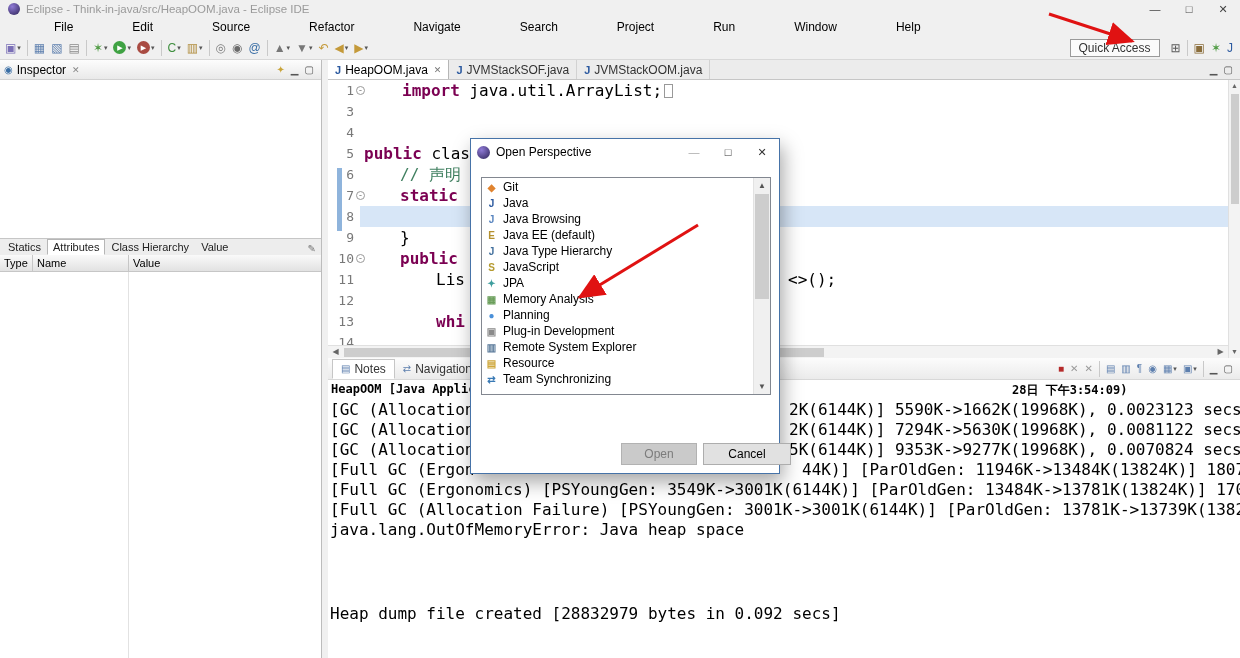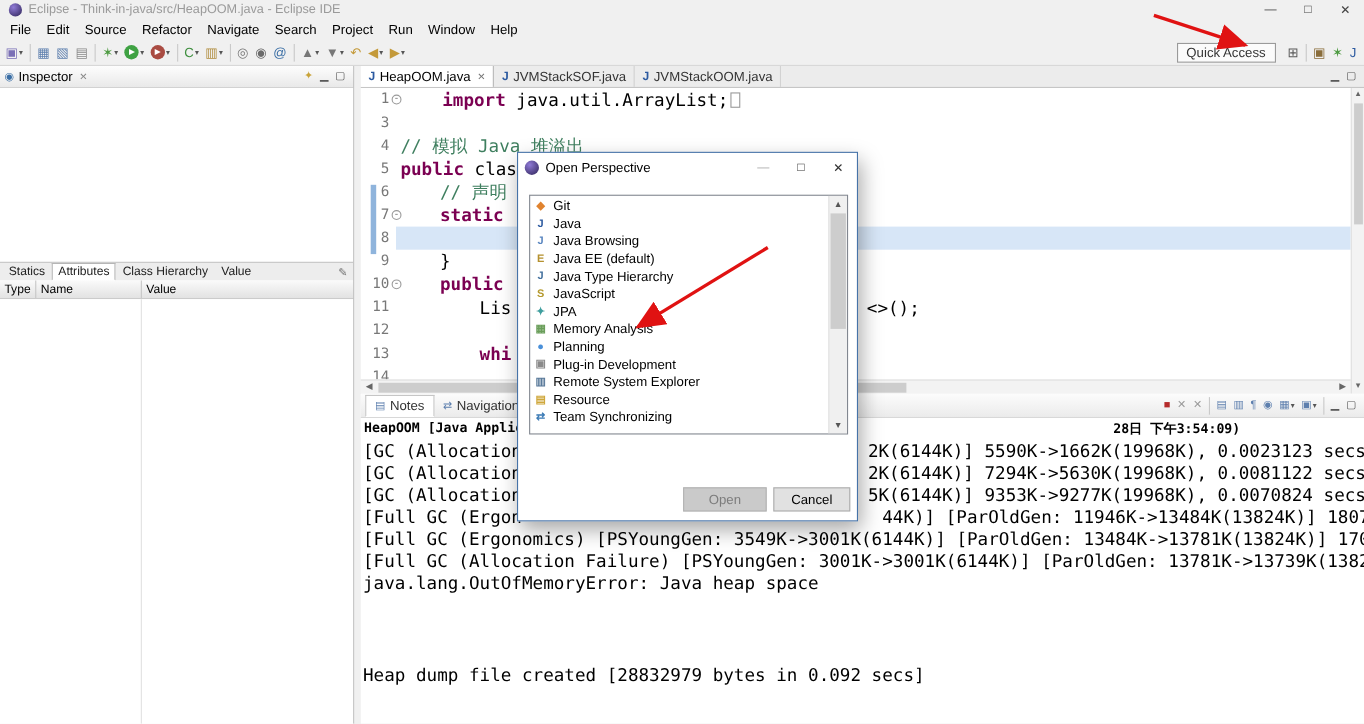--- a/index.html
+++ b/index.html
@@ -9,21 +9,21 @@
 
   
   .titlebar{position:absolute;left:0;top:0;width:1240px;height:18px;display:flex;align-items:center;background:#f0f0f0;}
   .app-icon{width:12px;height:12px;border-radius:50%;background:radial-gradient(circle at 35% 30%,#8f7ad6,#2c2255);margin:0 6px 0 8px;}
   .title-text{color:#9a9a9a;font-size:11.5px;white-space:nowrap;}
   .win-controls{margin-left:auto;display:flex;}
   .win-btn{width:34px;height:18px;display:flex;align-items:center;justify-content:center;color:#444;font-size:11px;}
 
   
   .menubar{position:absolute;left:0;top:18px;width:1240px;height:18px;display:flex;align-items:center;padding-left:2px;}
-  .menu-item{padding:1px 7px;font-size:12px;white-space:nowrap;}
+  .menu-item{padding:1px 7px;font-size:12px;white-space:nowrap;margin-left:45px;}
 
   
   .toolbar{position:absolute;left:0;top:36px;width:1240px;height:24px;display:flex;align-items:center;border-bottom:1px solid #d8d8d8;padding:0 4px 0 2px;background:#f0f0f0;}
   .tb-group{display:flex;align-items:center;}
   .tb-btn{height:20px;padding:0 3px;display:flex;align-items:center;border-radius:2px;}
   .tb-glyph{font-size:12px;line-height:1;}
   .ci .tb-glyph{font-size:10px;}
   .tb-circle{width:13px;height:13px;border-radius:50%;display:flex;align-items:center;justify-content:center;font-size:7px;}
   .tb-caret{font-size:7px;color:#555;margin-left:1px;}
   .tb-sep{width:1px;height:16px;background:#c9c9c9;margin:0 3px;}
@@ -111,21 +111,21 @@
   .dlg-item{display:flex;align-items:center;gap:5px;height:16px;padding-left:3px;font-size:12px;white-space:nowrap;}
   .dlg-ico{width:13px;text-align:center;font-size:10px;font-weight:bold;line-height:13px;}
   .dlg-label{color:#000;}
   .dlg-scroll{position:absolute;right:0;top:0;bottom:0;width:17px;background:#f0f0f0;border-left:1px solid #e2e2e2;}
   .dlg-sb-arrow{position:absolute;left:0;width:16px;height:15px;text-align:center;font-size:8px;color:#555;line-height:15px;}
   .sb-up{top:0;}.sb-up::before{content:"▲";}
   .sb-down{bottom:0;}.sb-down::before{content:"▼";}
   .dlg-sb-thumb{position:absolute;left:1px;width:14px;top:16px;height:105px;background:#cdcdcd;}
   .dlg-btn{position:absolute;top:304px;height:22px;display:flex;align-items:center;justify-content:center;font-size:12px;}
   .btn-open{left:150px;width:76px;background:#cacaca;border:1px solid #b2b2b2;color:#7c7c7c;}
-  .btn-cancel{left:232px;width:70px;background:#e1e1e1;border:1px solid #adadad;color:#000;}
+  .btn-cancel{left:232px;width:88px;background:#e1e1e1;border:1px solid #adadad;color:#000;}
 
   
   .arrows{position:absolute;left:0;top:0;z-index:120;pointer-events:none;}
   .arrows line{stroke:var(--arrow);stroke-width:3;}
   .arrows marker path{fill:var(--arrow);}
 </style>
 </head>
 <body>
 
 <div class="titlebar">
@@ -302,21 +302,20 @@
       <span class="tb-btn ci">
         <span class="tb-glyph" style="color: rgb(85, 85, 85);">▢</span>
       </span>
     </span>
 </div>
 
 <div class="code-area">
   <div class="range-bar"></div>
   <div class="code-body" id="code-body">
       <span class="code-seg" style="left: 36px; top: 0px; margin-left: 38px;"><span class="kw">import</span><span class="pl"> java.util.ArrayList;</span><span class="code-box"></span></span>
-      <span class="code-seg" style="left: 36px; top: 42px;"><span class="cm">// 模拟 Java 堆溢出</span></span>
       <span class="code-seg" style="left: 36px; top: 63px;"><span class="kw">public</span><span class="pl"> clas</span></span>
       <span class="code-seg" style="left: 72px; top: 84px;"><span class="cm">// 声明</span></span>
       <span class="code-seg" style="left: 72px; top: 105px;"><span class="kw">static</span></span>
       <div class="sel-row" style="top: 126px;"></div>
       <span class="code-seg" style="left: 72px; top: 147px;"><span class="pl">}</span></span>
       <span class="code-seg" style="left: 72px; top: 168px;"><span class="kw">public</span></span>
       <span class="code-seg" style="left: 108px; top: 189px;"><span class="pl">Lis</span></span>
       <span class="code-seg" style="left: 460px; top: 189px;"><span class="pl">&lt;&gt;();</span></span>
       <span class="code-seg" style="left: 108px; top: 231px;"><span class="kw">whi</span></span>
     </div>

